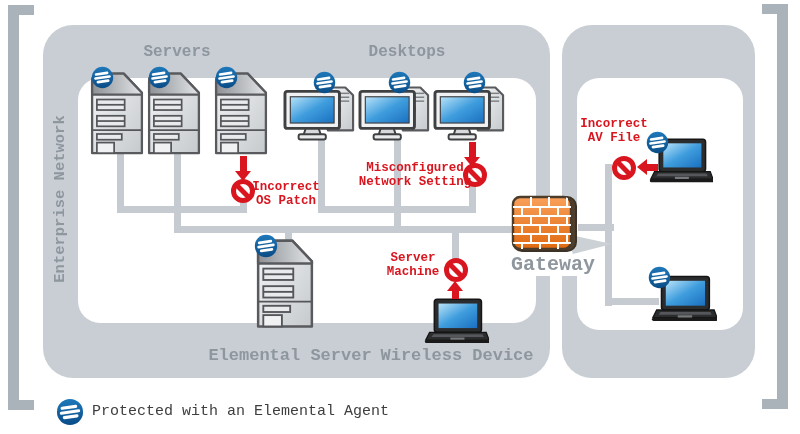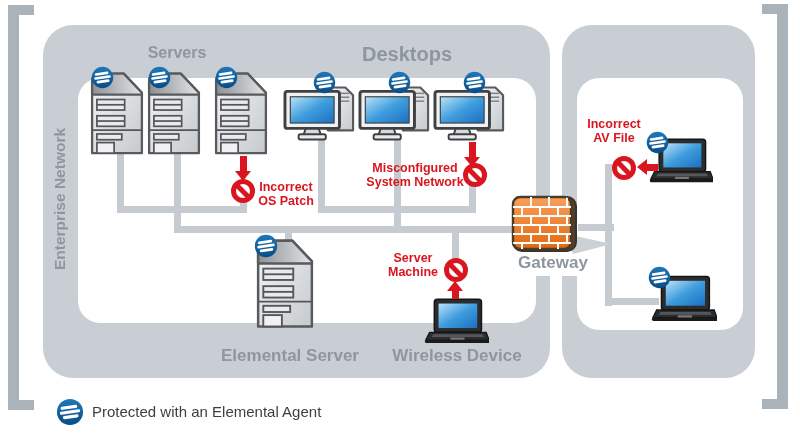--- a/index.html
+++ b/index.html
@@ -1,17 +1,17 @@
 <!DOCTYPE html>
 <html style="--frame: #c9ced4; --line: #c5cbd1; --bracket: #abb3ba; --label: #8e969e; --alert: #d9161f; --legend: #3c3e40;"><head>
 <meta charset="utf-8">
 <style>
   html,body{margin:0;padding:0;background:#fff;}
   #stage{position:relative;width:800px;height:434px;background:#fff;overflow:hidden;
-         font-family:Liberation Sans, sans-serif;}
+         font-family:Liberation Mono, monospace;}
   :root{
     --frame:#c9ced4; --line:#c5cbd1; --bracket:#abb3ba; --label:#8e969e;
     --alert:#d9161f; --legend:#3c3e40;
   }
   
   .bracket{position:absolute;box-sizing:border-box;width:26px;height:405px;}
   .bracket.l{left:8px;top:5px;border:solid var(--bracket);border-width:10px 0 10px 11px;}
   .bracket.r{left:762px;top:4px;border:solid var(--bracket);border-width:10px 11px 10px 0;}
   
   .frame{position:absolute;background:var(--frame);border-radius:30px;z-index:1;}
@@ -266,30 +266,30 @@
   <div class="arr">
     <div class="head" style="left:447px;top:281px;border-left:8.5px solid transparent;border-right:8.5px solid transparent;border-bottom:10px solid var(--alert)"></div>
     <div class="shaft" style="left:452px;top:290px;width:7px;height:9px"></div>
   </div>
   <div class="arr">
     <div class="head" style="left:637px;top:159px;border-top:8.5px solid transparent;border-bottom:8.5px solid transparent;border-right:10px solid var(--alert)"></div>
     <div class="shaft" style="left:646px;top:164px;width:12px;height:7px"></div>
   </div>
 
   <div class="glabel" style="left:177px;top:44px;font-size:16px">Servers</div>
-  <div class="glabel" style="left:407px;top:44px;font-size:20px">Desktops</div>
+  <div class="glabel" style="left:407px;top:44px;font-size:16px">Desktops</div>
   <div class="vlabel">Enterprise Network</div>
   <div class="glabel" style="left:290px;top:347px;font-size:17px">Elemental Server</div>
   <div class="glabel" style="left:457px;top:347px;font-size:17px">Wireless Device</div>
-  <div class="glabel" style="left:553px;top:254px;font-size:17px">Gateway</div>
+  <div class="glabel" style="left:553px;top:254px;font-size:20px">Gateway</div>
 
   <div class="alabel" style="left:286px;top:181px">Incorrect
 OS Patch</div>
   <div class="alabel" style="left:415px;top:162px">Misconfigured
-System Network</div>
+Network Setting</div>
   <div class="alabel" style="left:413px;top:252px">Server
 Machine</div>
   <div class="alabel" style="left:614px;top:118px">Incorrect
 AV File</div>
 
   <svg class="badge" style="left:56px;top:398px;width:28px;height:28px">
       <use href="#sym-badge"></use>
     </svg>
   <div class="legend-text">Protected with an Elemental Agent</div>
 

